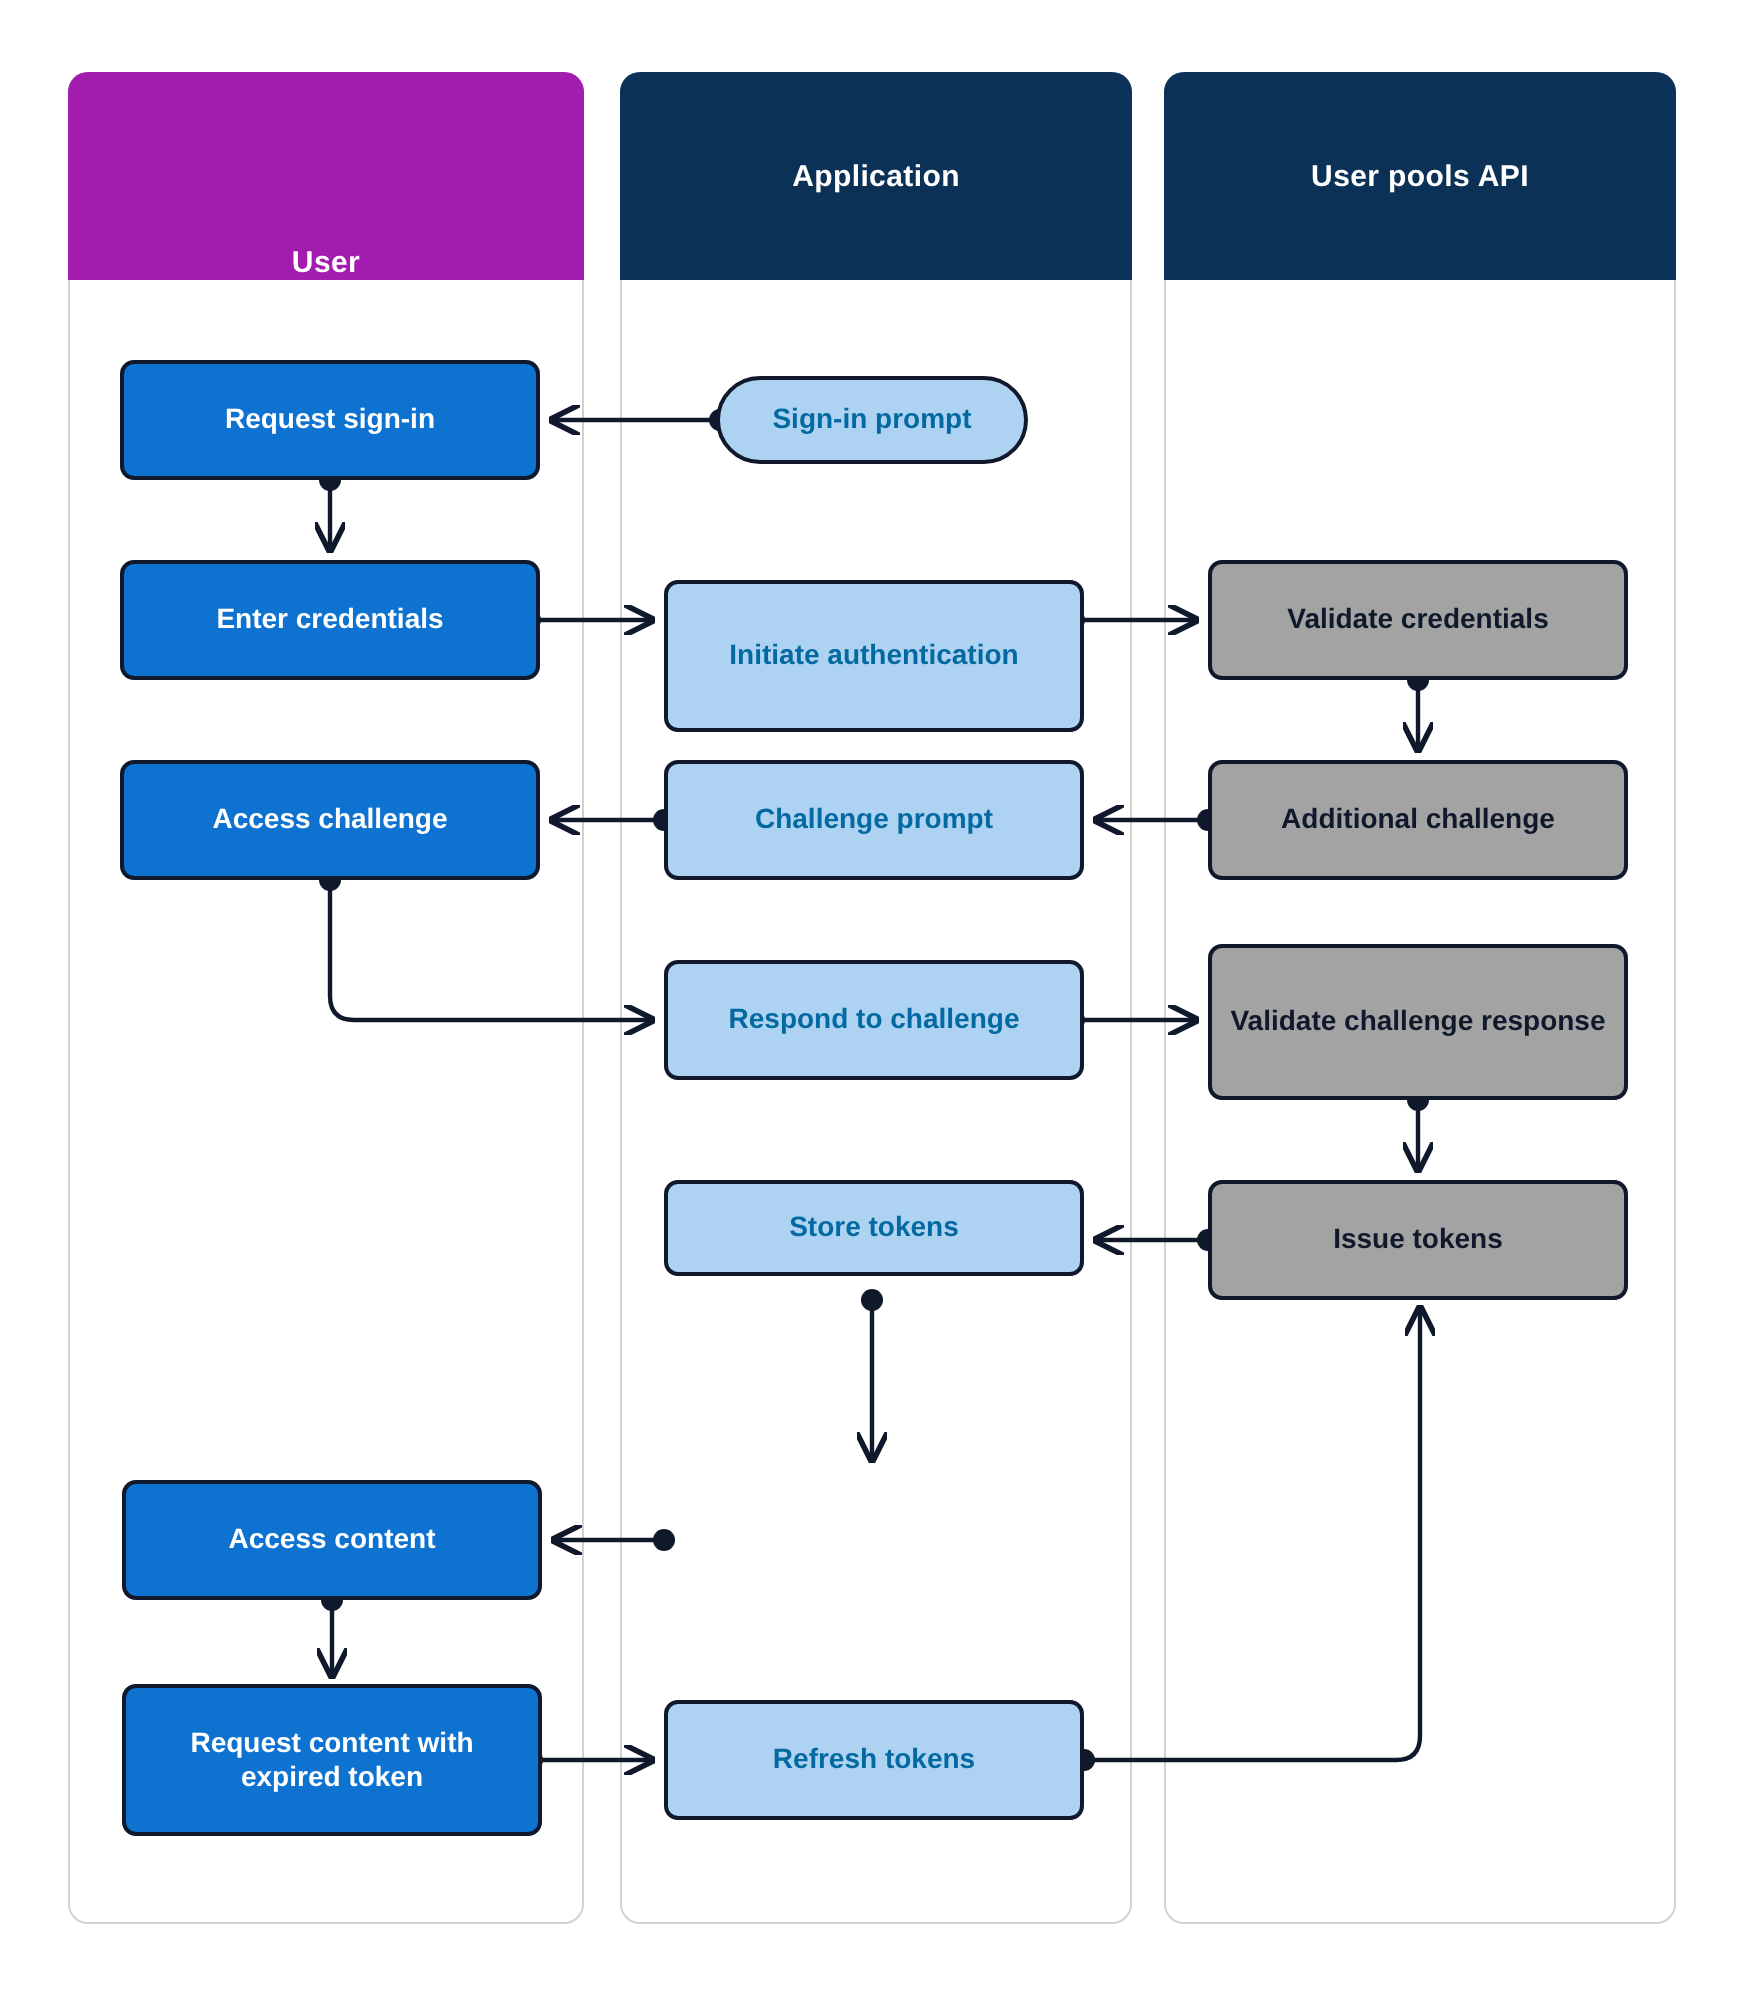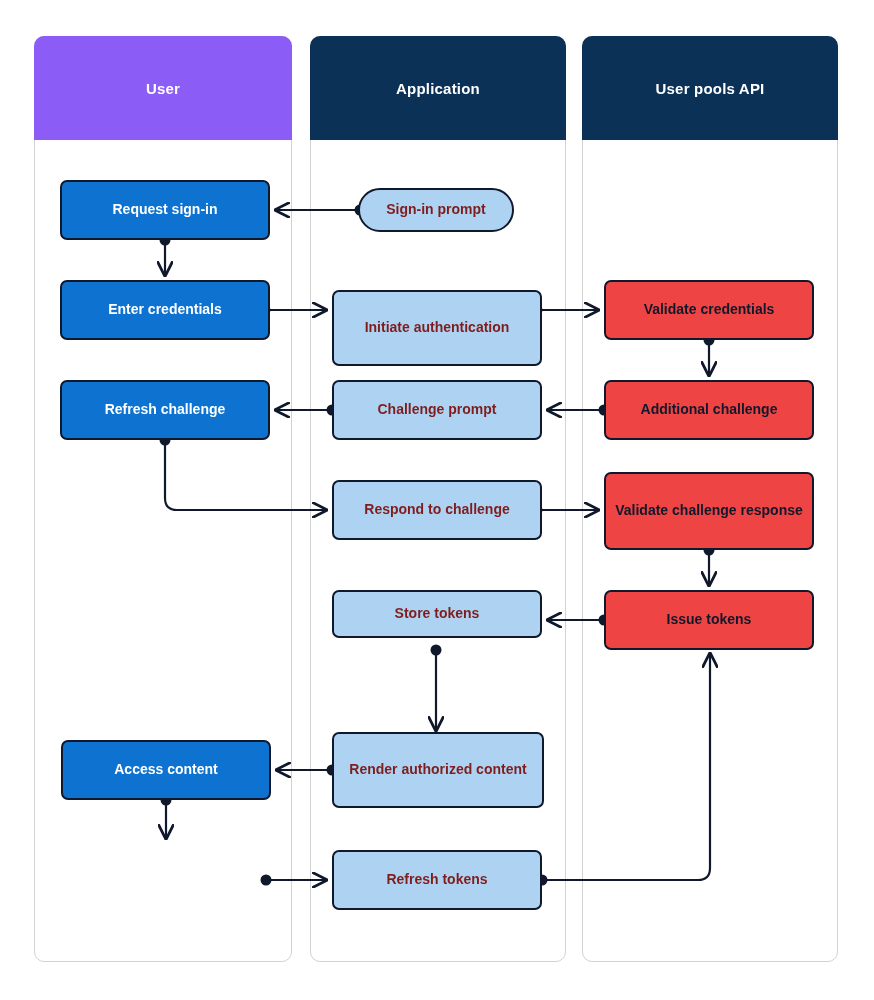--- a/index.html
+++ b/index.html
@@ -7,34 +7,34 @@
   #stage{position:relative;width:874px;height:1000px;overflow:hidden;background:#fff;}
   #svg{position:absolute;left:0;top:0;width:874px;height:1000px;}
   .lane-box{position:absolute;border:1.5px solid #d2d2d2;border-radius:10px;background:#ffffff;box-sizing:border-box;}
   .lane-header{position:absolute;border-radius:10px 10px 0 0;display:flex;align-items:center;justify-content:center;box-sizing:border-box;}
   .lane-header-label{color:#ffffff;font-size:15px;font-weight:bold;letter-spacing:.2px;}
   .node{position:absolute;box-sizing:border-box;border:2.5px solid #10182b;border-radius:7px;
         display:flex;align-items:center;justify-content:center;text-align:center;
         font-size:14px;font-weight:bold;line-height:1.25;padding:10px 8px;}
   .node.pill{border-radius:999px;}
   .node.user{background:#0d72d0;color:#ffffff;}
-  .node.app{background:#aed3f2;color:#7f1d1d;}
-  .node.api{background:#ef4444;color:#10182b;}
+  .node.app{background:#aed3f2;color:#0369a1;}
+  .node.api{background:#a3a3a3;color:#10182b;}
   .node .lbl{display:block;width:100%;}
 </style>
 </head>
 <body>
 
 <div id="stage">
 
   <div class="lane-box" style="left:34px;top:36px;width:258px;height:926px;"></div>
   <div class="lane-box" style="left:310px;top:36px;width:256px;height:926px;"></div>
   <div class="lane-box" style="left:582px;top:36px;width:256px;height:926px;"></div>
 
-  <div class="lane-header" style="left:34px;top:36px;width:258px;height:104px;background:#8b5cf6;">
+  <div class="lane-header" style="left:34px;top:36px;width:258px;height:104px;background:#a21caf;align-items:flex-end;">
     <span class="lane-header-label">User</span>
   </div>
   <div class="lane-header" style="left:310px;top:36px;width:256px;height:104px;background:#0c3157;">
     <span class="lane-header-label">Application</span>
   </div>
   <div class="lane-header" style="left:582px;top:36px;width:256px;height:104px;background:#0c3157;">
     <span class="lane-header-label">User pools API</span>
   </div>
 
   <svg id="svg" viewBox="0 0 874 1000">
@@ -111,21 +111,21 @@
 
   <div class="node app" style="left:332px;top:272px;width:210px;height:76px;margin-top:18px;">
     <span class="lbl">Initiate authentication</span>
   </div>
 
   <div class="node api" style="left:604px;top:280px;width:210px;height:60px;">
     <span class="lbl">Validate credentials</span>
   </div>
 
   <div class="node user" style="left:60px;top:380px;width:210px;height:60px;">
-    <span class="lbl">Refresh challenge</span>
+    <span class="lbl">Access challenge</span>
   </div>
 
   <div class="node api" style="left:604px;top:380px;width:210px;height:60px;">
     <span class="lbl">Additional challenge</span>
   </div>
 
   <div class="node app" style="left:332px;top:380px;width:210px;height:60px;">
     <span class="lbl">Challenge prompt</span>
   </div>
 
@@ -142,22 +142,22 @@
   </div>
 
   <div class="node api" style="left:604px;top:590px;width:210px;height:60px;">
     <span class="lbl">Issue tokens</span>
   </div>
 
   <div class="node user" style="left:61px;top:740px;width:210px;height:60px;">
     <span class="lbl">Access content</span>
   </div>
 
-  <div class="node app" style="left:332px;top:732px;width:212px;height:76px;">
-    <span class="lbl">Render authorized content</span>
+
+  <div class="node user" style="left:61px;top:842px;width:210px;height:76px;">
+    <span class="lbl">Request content with expired token</span>
   </div>
-
 
   <div class="node app" style="left:332px;top:850px;width:210px;height:60px;">
     <span class="lbl">Refresh tokens</span>
   </div>
 
 </div>
 
 </body></html>

